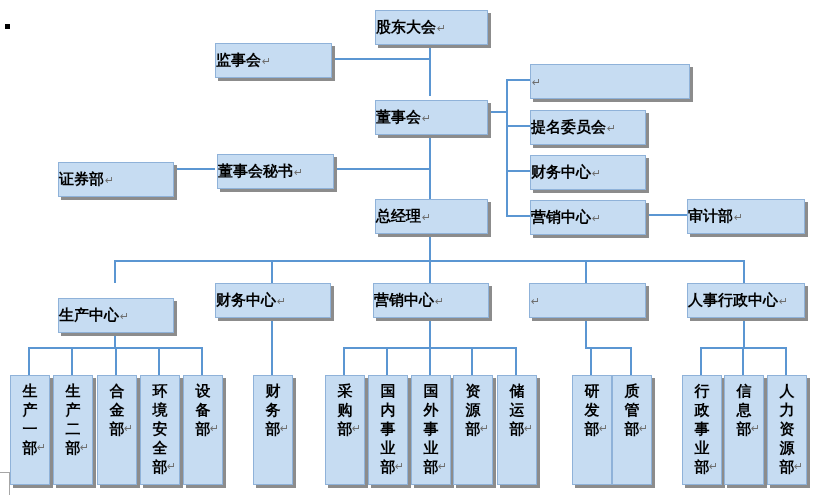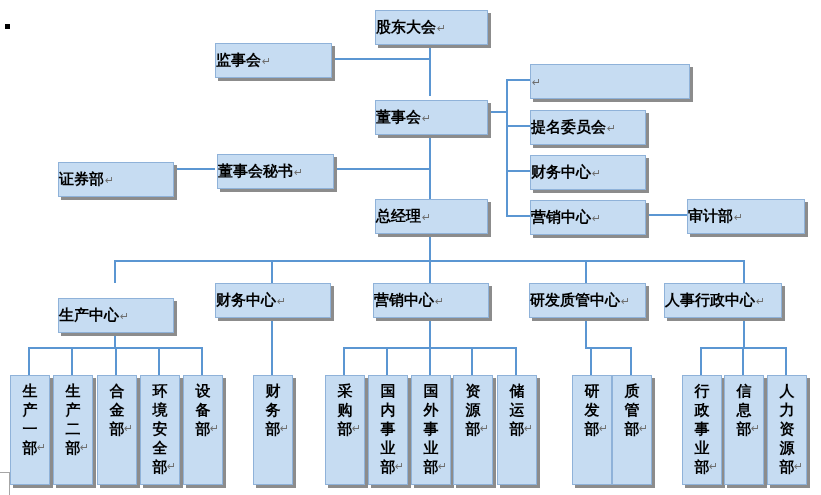--- a/index.html
+++ b/index.html
@@ -127,24 +127,23 @@
   </div>
   <div class="box" style="left:215px;top:283px;width:114px;height:33px">
     <span>财务中心</span>
       <span class="pmark">↵</span>
   </div>
   <div class="box" style="left:373px;top:283px;width:114px;height:33px">
     <span>营销中心</span>
       <span class="pmark">↵</span>
   </div>
   <div class="box" style="left:529px;top:283px;width:115px;height:33px">
-    <span>研发质管中心</span>
-      <span class="pmark">↵</span>
-  </div>
-  <div class="box" style="left:664px;top:283px;width:116px;height:33px">
+      <span class="pmark">↵</span>
+  </div>
+  <div class="box" style="left:687px;top:283px;width:116px;height:33px">
     <span>人事行政中心</span>
       <span class="pmark">↵</span>
   </div>
 
   <div class="box vbox" style="left:10px;top:375px;width:38px;height:103px">
     <div class="vlabel">
         <div>生</div>
         <div>产</div>
         <div>一</div>
         <div>部</div>

